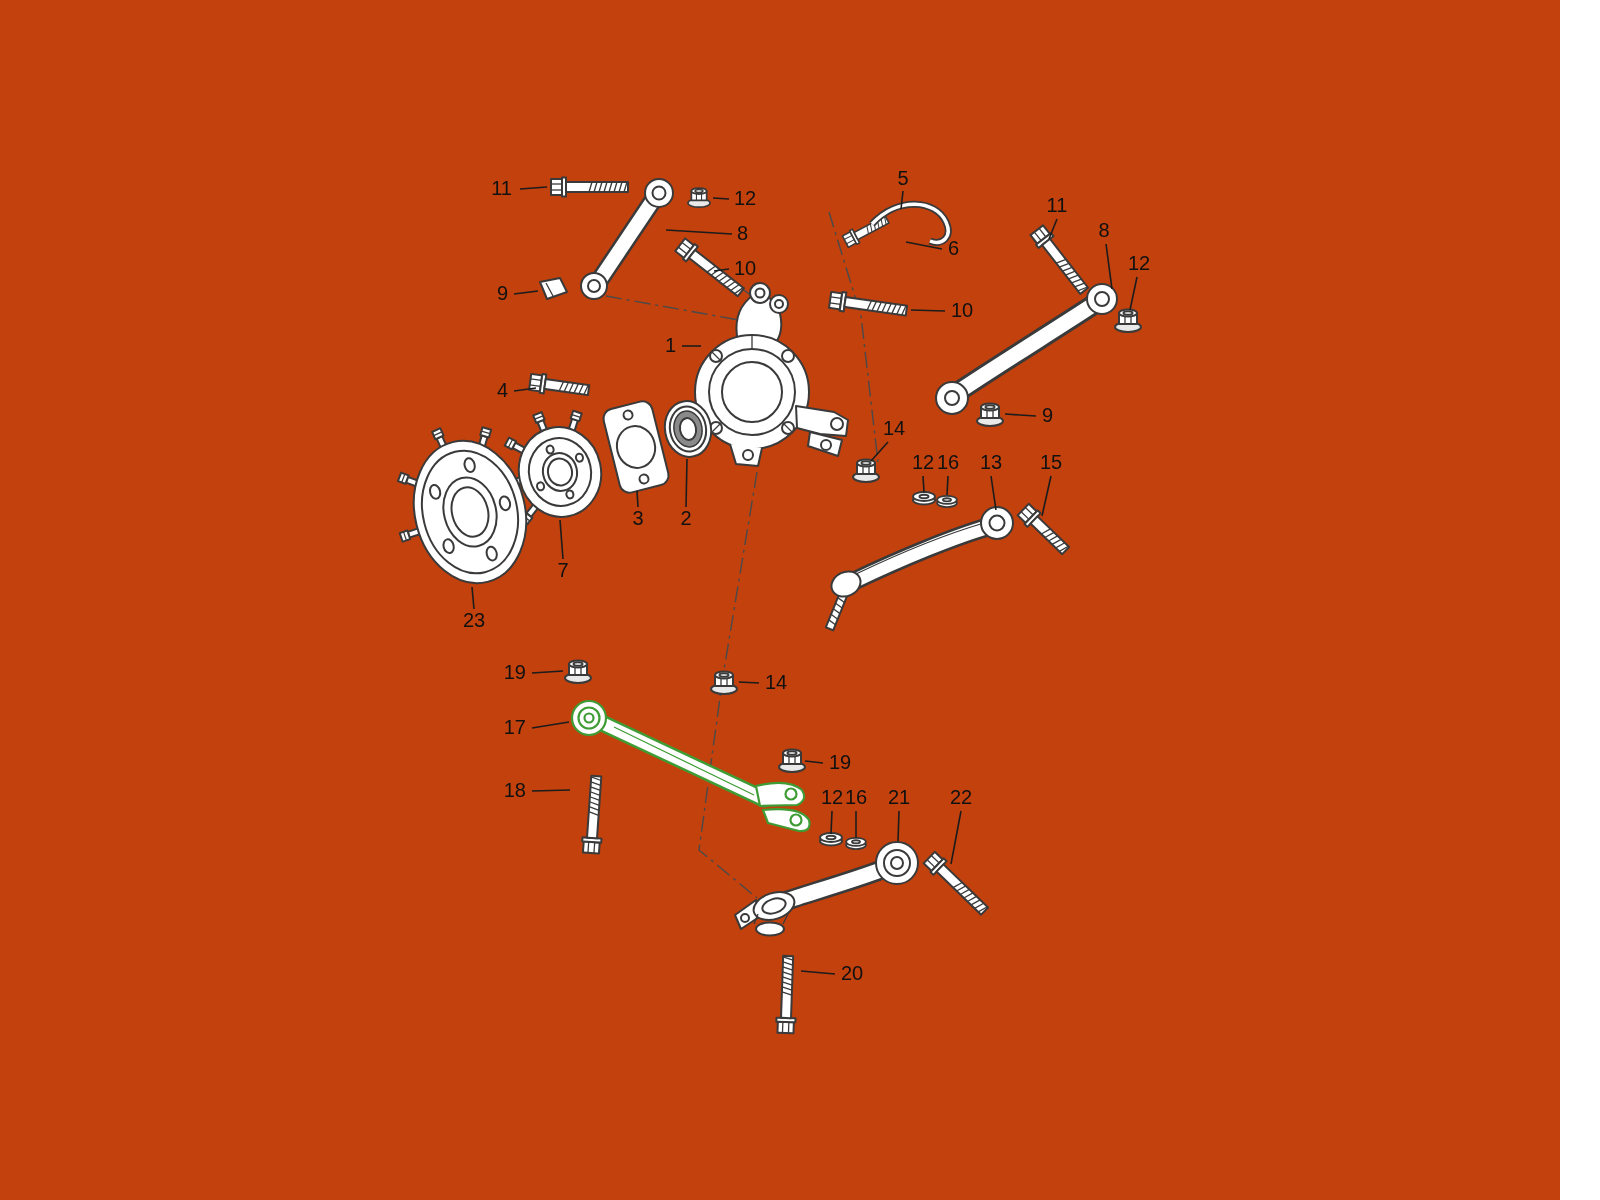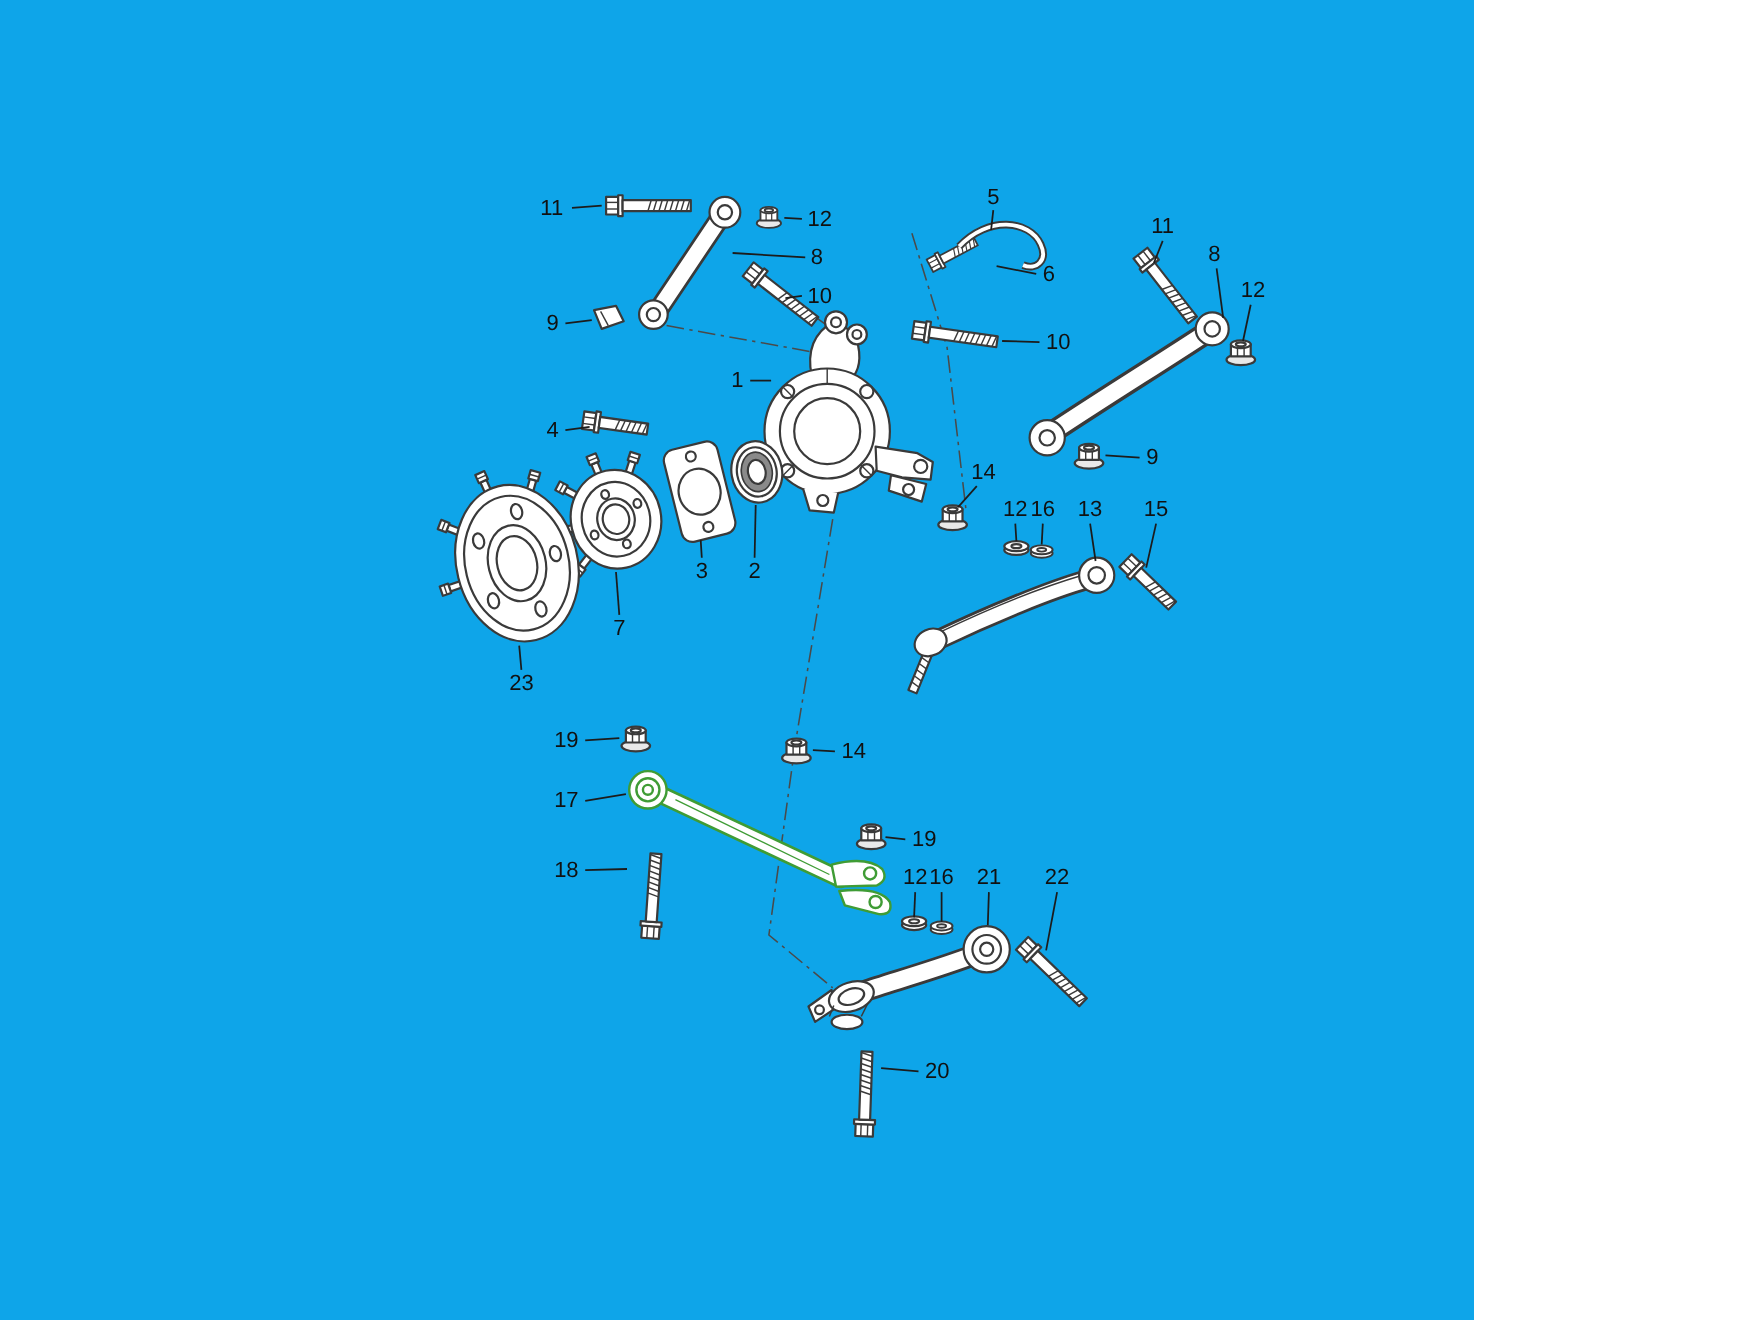--- a/index.html
+++ b/index.html
@@ -1,16 +1,16 @@
 <!DOCTYPE html>
 <html><head>
 <meta charset="utf-8">
 <style>
   html,body { margin:0; padding:0; background:#ffffff; }
-  .stage { position:relative; width:1340px; height:1200px; background:#0ea5e9; overflow:hidden;text-align:right; }
+  .stage { position:relative; width:1560px; height:1200px; background:#c2410c; overflow:hidden;text-align:right; }
   svg { position:absolute; left:0; top:0; }
   .p   { fill:#ffffff; stroke:#3a3a3a; stroke-width:2; stroke-linejoin:round; }
   .pg  { fill:#e9e9e9; stroke:#3a3a3a; stroke-width:2; stroke-linejoin:round; }
   .t   { stroke:#3a3a3a; stroke-width:1.3; fill:none; }
   .bar-o { stroke:#3a3a3a; fill:none; stroke-linecap:round; }
   .bar-i { stroke:#ffffff; fill:none; stroke-linecap:round; }
   .gp  { fill:#ffffff; stroke:#3f9c35; stroke-width:2.2; stroke-linejoin:round; }
   .gt  { stroke:#3f9c35; stroke-width:1.2; fill:none; }
   .gbar-o { stroke:#3f9c35; fill:none; stroke-linecap:round; }
   .gbar-i { stroke:#ffffff; fill:none; stroke-linecap:round; }

